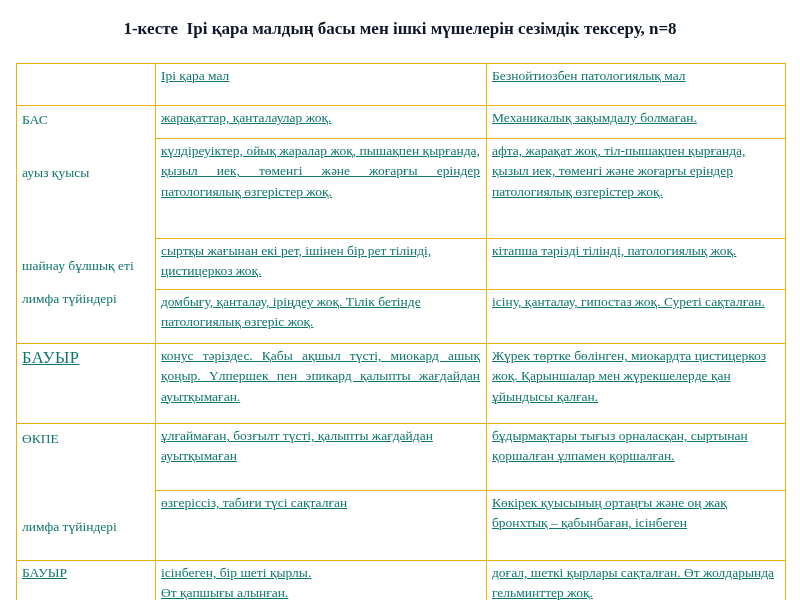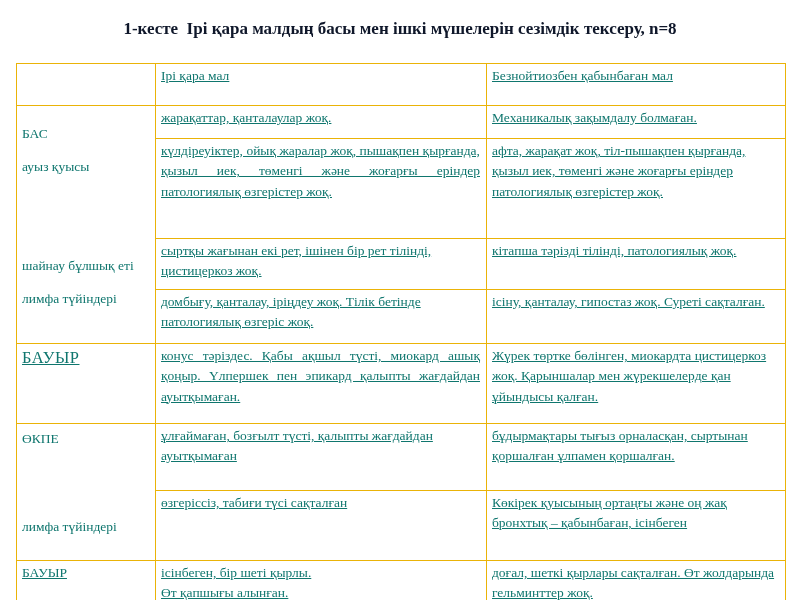--- a/index.html
+++ b/index.html
@@ -72,28 +72,28 @@
 
     <tbody>
         <tr class="r-header">
       <td>
         <div class="txt"></div>
       </td>
       <td>
         <div class="txt">Ірі қара мал</div>
       </td>
       <td>
-        <div class="txt">Безнойтиозбен қабынбаған мал</div>
+        <div class="txt">Безнойтиозбен патологиялық мал</div>
       </td>
     </tr>
 
     <tr class="r-bas">
       <td class="merged" rowspan="4">
-        <div class="abs-label" style="top:19px">БАС</div>
-        <div class="abs-label" style="top:52px">ауыз қуысы</div>
+        <div class="abs-label" style="top:5px">БАС</div>
+        <div class="abs-label" style="top:58px">ауыз қуысы</div>
         <div class="abs-label" style="top:151px">шайнау бұлшық еті</div>
         <div class="abs-label" style="top:184px">лимфа түйіндері</div>
       </td>
       <td>
         <div class="txt">жарақаттар, қанталаулар жоқ.</div>
       </td>
       <td>
         <div class="txt">Механикалық зақымдалу болмаған.</div>
       </td>
     </tr>

